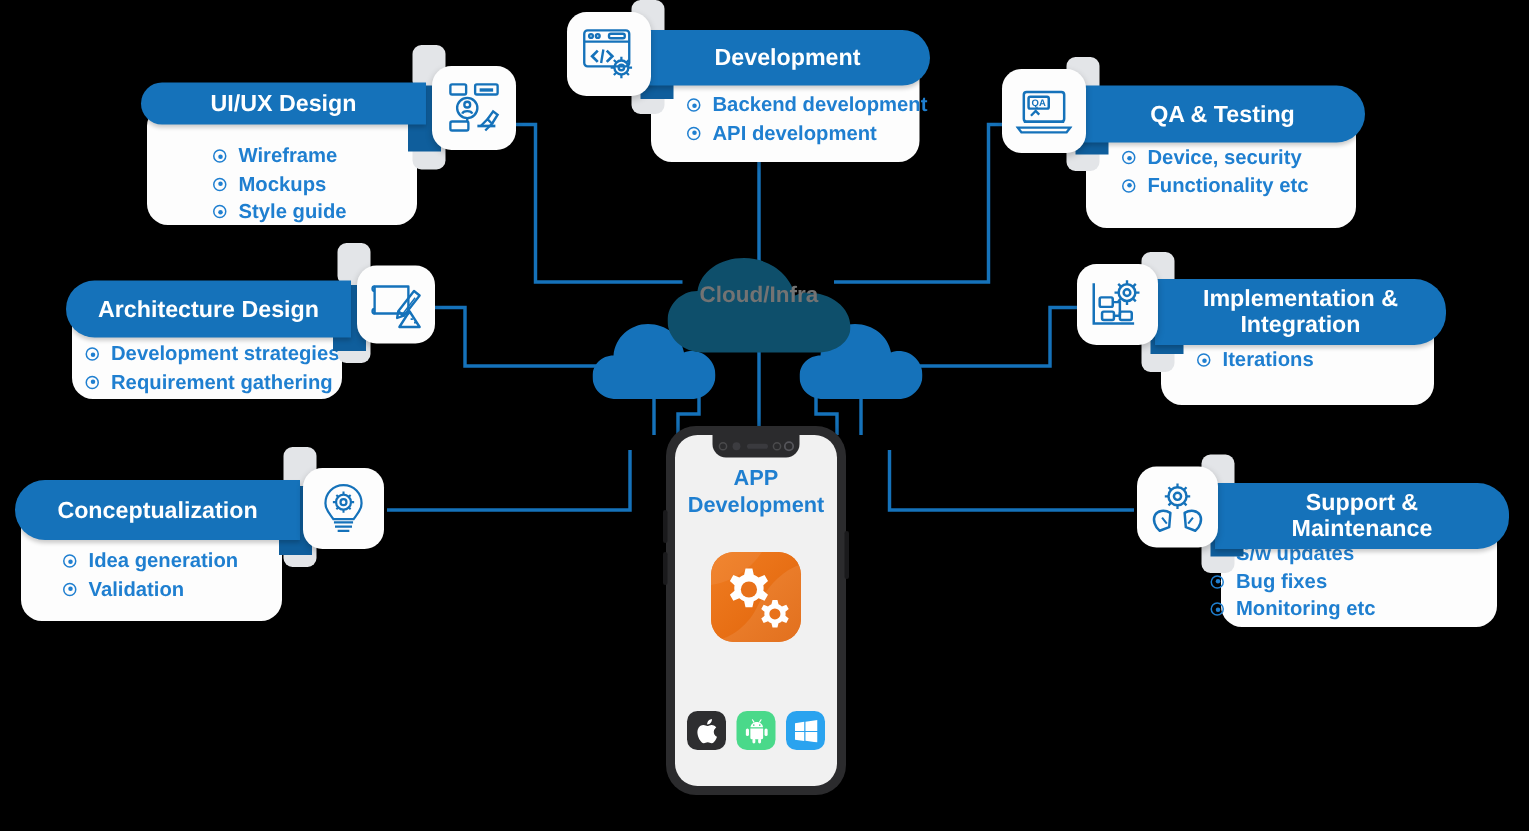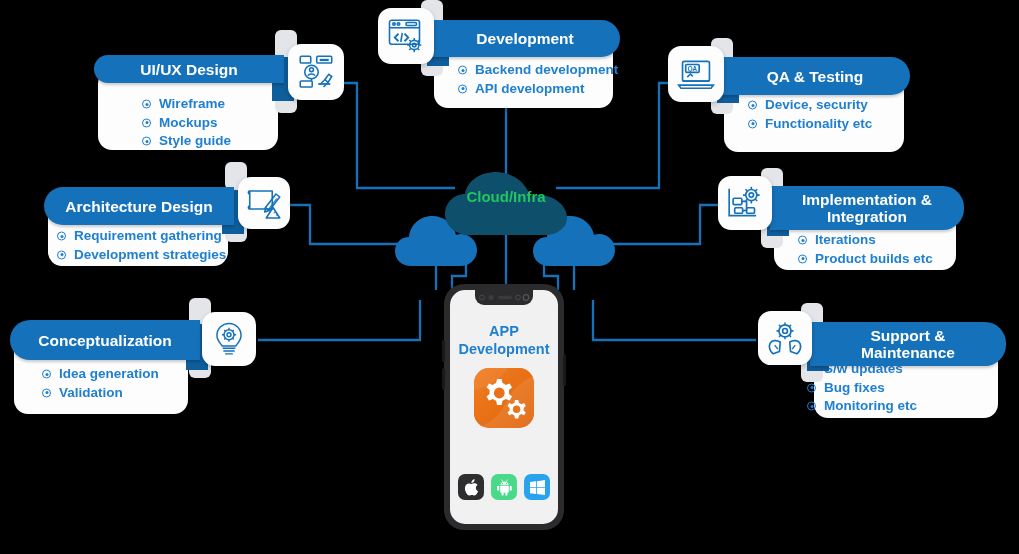--- a/index.html
+++ b/index.html
@@ -37,33 +37,33 @@
   .tab{position:absolute;background:#e3e5e8;border-radius:6px;z-index:1;}
 
   
   .badge{position:absolute;background:#fdfdfd;border-radius:13px;z-index:5;
          box-shadow:0 2px 5px rgba(0,0,0,.22);
          display:flex;align-items:center;justify-content:center;}
   .badge svg{display:block;}
 
   
   .cloud{position:absolute;}
-  .cloudlabel{position:absolute;color:#22c55e;font-weight:700;font-size:15px;
+  .cloudlabel{position:absolute;color:#737373;font-weight:700;font-size:15px;
               line-height:18px;text-align:center;width:150px;z-index:3;}
 
   
   #phone{position:absolute;left:444px;top:284px;width:120px;height:246px;z-index:6;}
   .ph-body{position:absolute;inset:0;background:#2b2b2d;border-radius:20px;
            box-shadow:0 3px 9px rgba(0,0,0,.5);}
   .ph-screen{position:absolute;left:6px;top:6px;right:6px;bottom:6px;
              background:#f1f1f1;border-radius:15px;overflow:hidden;}
   .ph-notch{position:absolute;left:50%;transform:translateX(-50%);top:0;
             width:58px;height:15px;background:#2b2b2d;
             border-bottom-left-radius:9px;border-bottom-right-radius:9px;}
-  .ph-title{position:absolute;left:0;right:0;top:32px;text-align:center;
+  .ph-title{position:absolute;left:0;right:0;top:20px;text-align:center;
             color:#1f7fd0;font-weight:700;font-size:14.5px;line-height:18px;}
   .ph-btn{position:absolute;background:#1a1a1c;border-radius:2px;}
   .appicon{position:absolute;left:50%;transform:translateX(-50%);top:78px;
            width:60px;height:60px;border-radius:15px;overflow:hidden;
            background:#e8711a;}
   .dockrow{position:absolute;left:50%;transform:translateX(-50%);bottom:24px;
            display:flex;gap:7px;}
   .dockicon{width:26px;height:26px;border-radius:7px;display:flex;
             align-items:center;justify-content:center;}
 </style>
@@ -221,22 +221,22 @@
           <path d="M27 44 h18 l-9 -14 Z"></path>
           <path d="M40 40 h2 M37 37 h2" stroke-width="1.6"></path>
         </g>
       </svg>
     </div>
     <div class="fold" style="left:222px;top:190px;width:22px;height:44px;"></div>
     <div class="ribbon rl" style="left:44px;top:187px;width:190px;height:38px;">
       <span>Architecture Design</span>
     </div>
     <ul class="bullets" style="left:57px;top:227px;">
+      <li><span class="bdot"></span><span>Development strategies</span></li>
       <li><span class="bdot"></span><span>Requirement gathering</span></li>
-      <li><span class="bdot"></span><span>Development strategies</span></li>
     </ul>
   </div>
 
   <div class="card">
     <div class="tab" style="left:761px;top:168px;width:22px;height:26px;"></div>
     <div class="tab" style="left:761px;top:218px;width:22px;height:30px;"></div>
     <div class="panel" style="left:774px;top:206px;width:182px;height:64px;"></div>
     <div class="badge" style="left:718px;top:176px;width:54px;height:54px;">
       <svg width="38" height="38" viewBox="0 0 48 48">
         <g fill="none" stroke="#1572ba" stroke-width="2.1">
@@ -256,21 +256,20 @@
     </div>
     <div class="fold" style="left:767px;top:190px;width:22px;height:46px;"></div>
     <div class="ribbon rr" style="left:770px;top:186px;width:194px;height:44px;">
       <span>
         <span>Implementation &amp;</span><br>
         <span>Integration</span>
       </span>
     </div>
     <ul class="bullets" style="left:798px;top:231px;">
       <li><span class="bdot"></span><span>Iterations</span></li>
-      <li><span class="bdot"></span><span>Product builds etc</span></li>
     </ul>
   </div>
 
   <div class="card">
     <div class="tab" style="left:189px;top:298px;width:22px;height:28px;"></div>
     <div class="tab" style="left:189px;top:348px;width:22px;height:30px;"></div>
     <div class="panel" style="left:14px;top:338px;width:174px;height:76px;"></div>
     <div class="badge" style="left:202px;top:312px;width:54px;height:54px;">
       <svg width="34" height="34" viewBox="0 0 48 48">
         <g fill="none" stroke="#1572ba" stroke-width="2.1">

